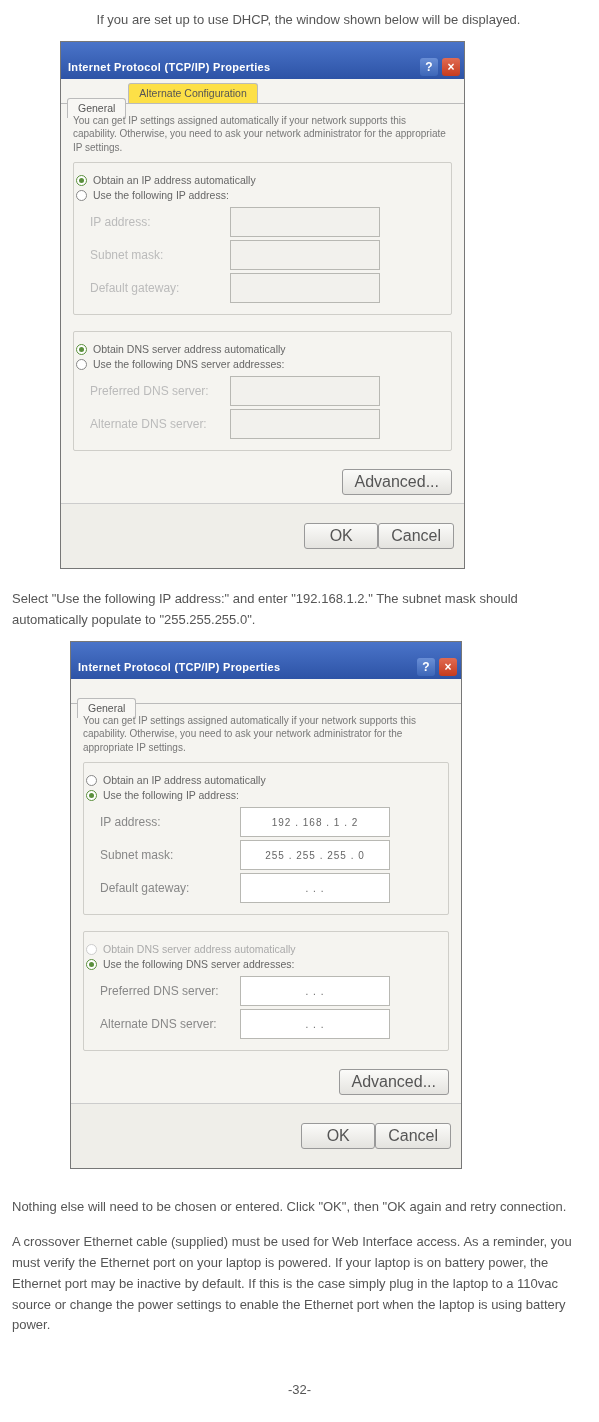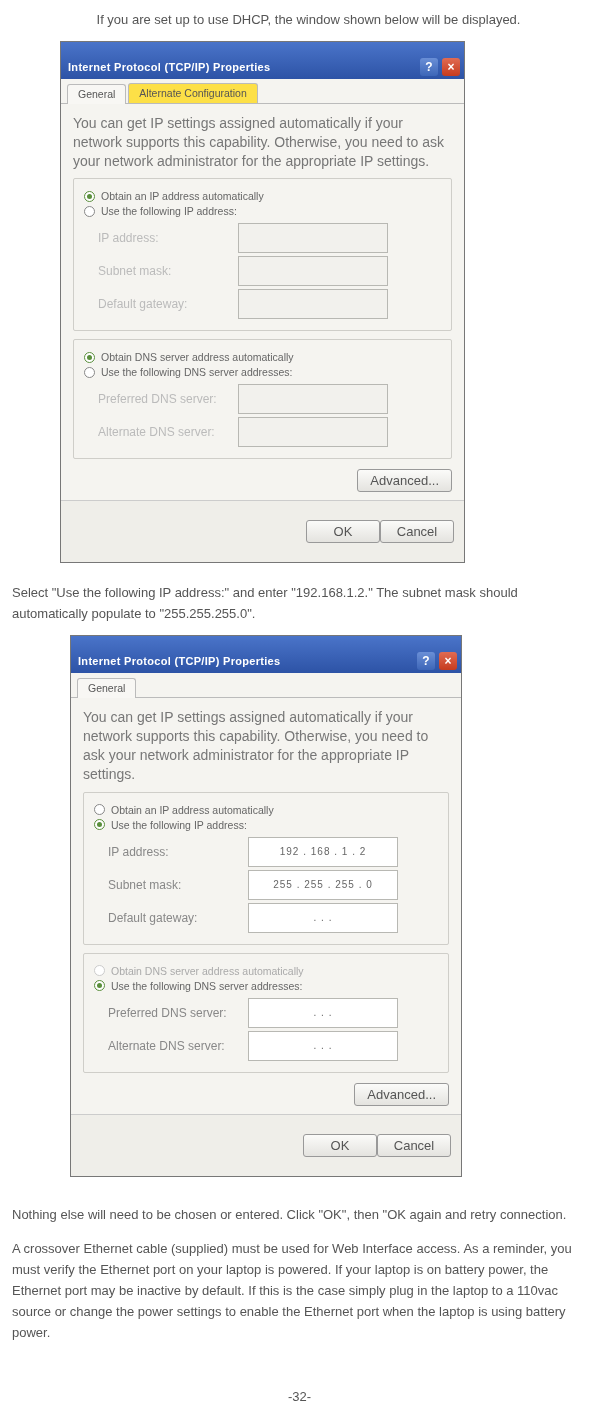--- a/index.html
+++ b/index.html
@@ -44,26 +44,26 @@
   .tabstrip { padding: 4px 6px 0 6px; background: #f5f4f0; border-bottom: 1px solid #bbb; display: flex; gap: 2px; }
   .tab {
     padding: 3px 10px 4px;
     background: #fde047;
     border: 1px solid #bbb;
     border-bottom: none;
     border-radius: 3px 3px 0 0;
     color: #555;
     font-size: 10.5px;
   }
-  .tab.active { background: #f8f7f4; position: relative; top: 1px; }
+  .tab.active { background: #f8f7f4; position: relative; top: 15px; }
 
   .panel { background: #f5f4f0; padding: 10px 12px 8px; }
-  .desc { color: #777; font-size: 14px; line-height: 1.35; margin-bottom: 8px; filter: blur(0.3px); }
-
-  .groupbox { border: 1px solid #cfcec9; border-radius: 2px; padding: 8px 10px; margin-bottom: 8px; }
+  .desc { color: #777; font-size: 10px; line-height: 1.35; margin-bottom: 8px; filter: blur(0.3px); }
+
+  .groupbox { border: 1px solid #cfcec9; border-radius: 2px; padding: 8px 2px; margin-bottom: 16px; }
   .radio-row { display: flex; align-items: center; gap: 6px; margin: 3px 0; color: #666; }
   .radio-row.sel .rb { border-color: #5a8f3c; }
   .radio-row.sel .rb::after { content:''; width:5px; height:5px; background:#5a8f3c; border-radius:50%; display:block; }
   .radio-row.disabled { color: #aaa; }
   .rb {
     width: 11px; height: 11px; border: 1px solid #888; border-radius: 50%;
     display: flex; align-items: center; justify-content: center; flex-shrink: 0;
     background: #fff;
   }
   .radio-row.disabled .rb { border-color: #ccc; }
@@ -80,21 +80,21 @@
     font-size: 10px; color: #666; letter-spacing: 1px;
   }
   .fbox.white { background: #fff; }
 
   .btn-row { display: flex; justify-content: flex-end; gap: 6px; padding: 4px 2px 0; }
   .btn-row.inner { padding: 2px 0 0; }
   .winbtn {
     min-width: 74px; padding: 3px 12px;
     border: 1px solid #999; border-radius: 3px;
     background: linear-gradient(#fbfbf9,#e4e3df);
-    color: #555; font-size: 13px; text-align: center;
+    color: #555; font-size: 16px; text-align: center;
   }
   .footer-btns {
     background: #efeee9; border-top: 1px solid #ccc;
     padding: 19px 10px; display: flex; justify-content: flex-end; gap: 0;
   }
 
   .pagenum { text-align: center; font-size: 13px; color: #555; margin-top: 46px; }
 </style>
 </head>
 <body>

